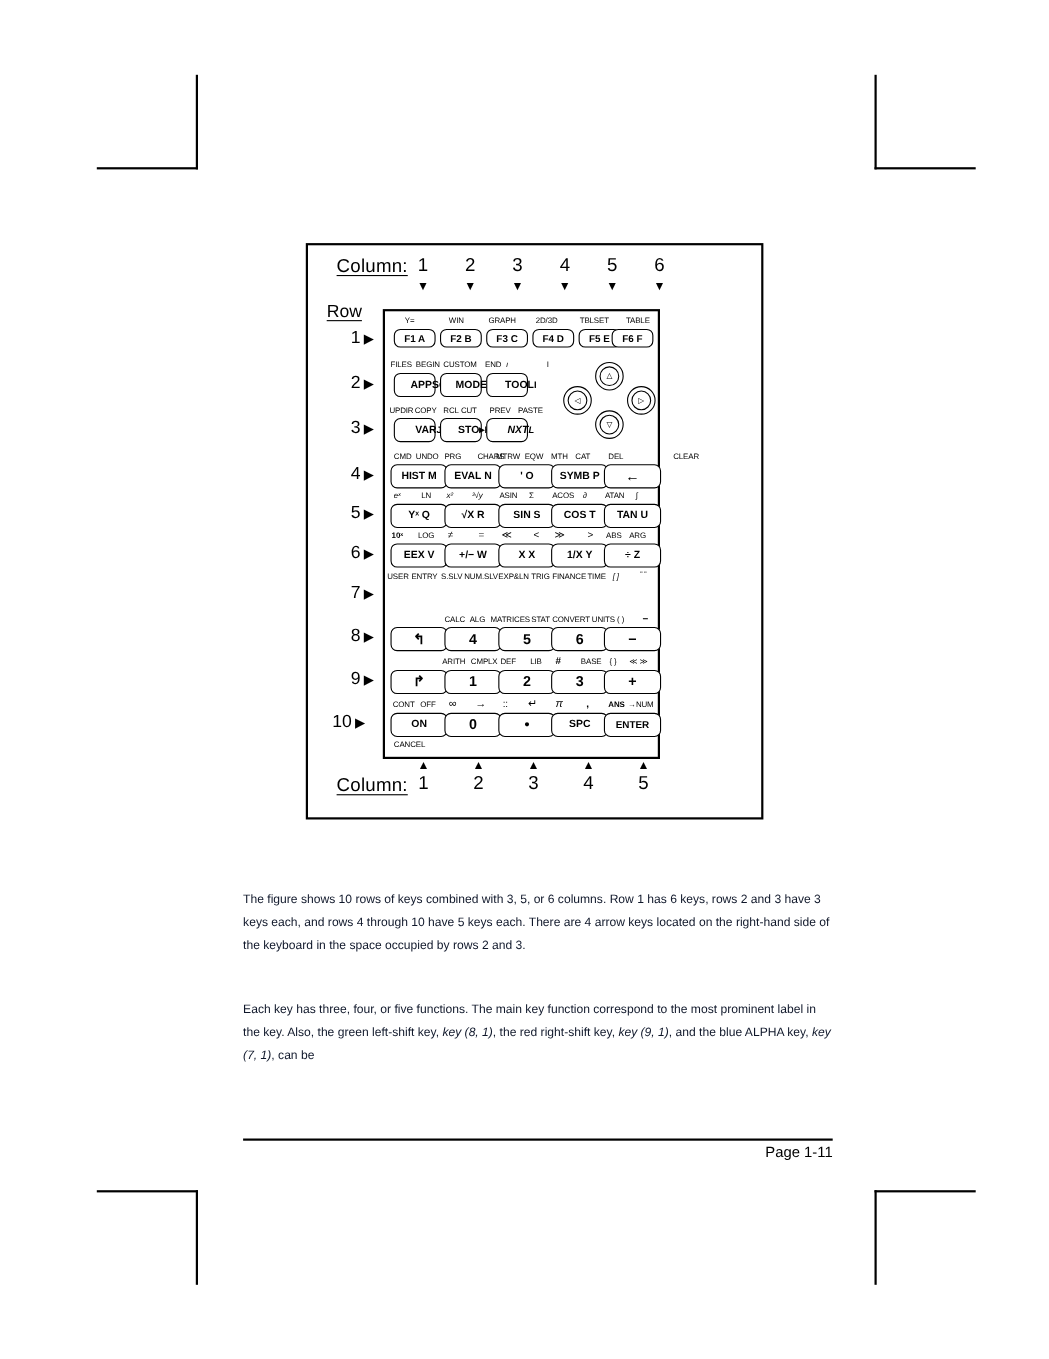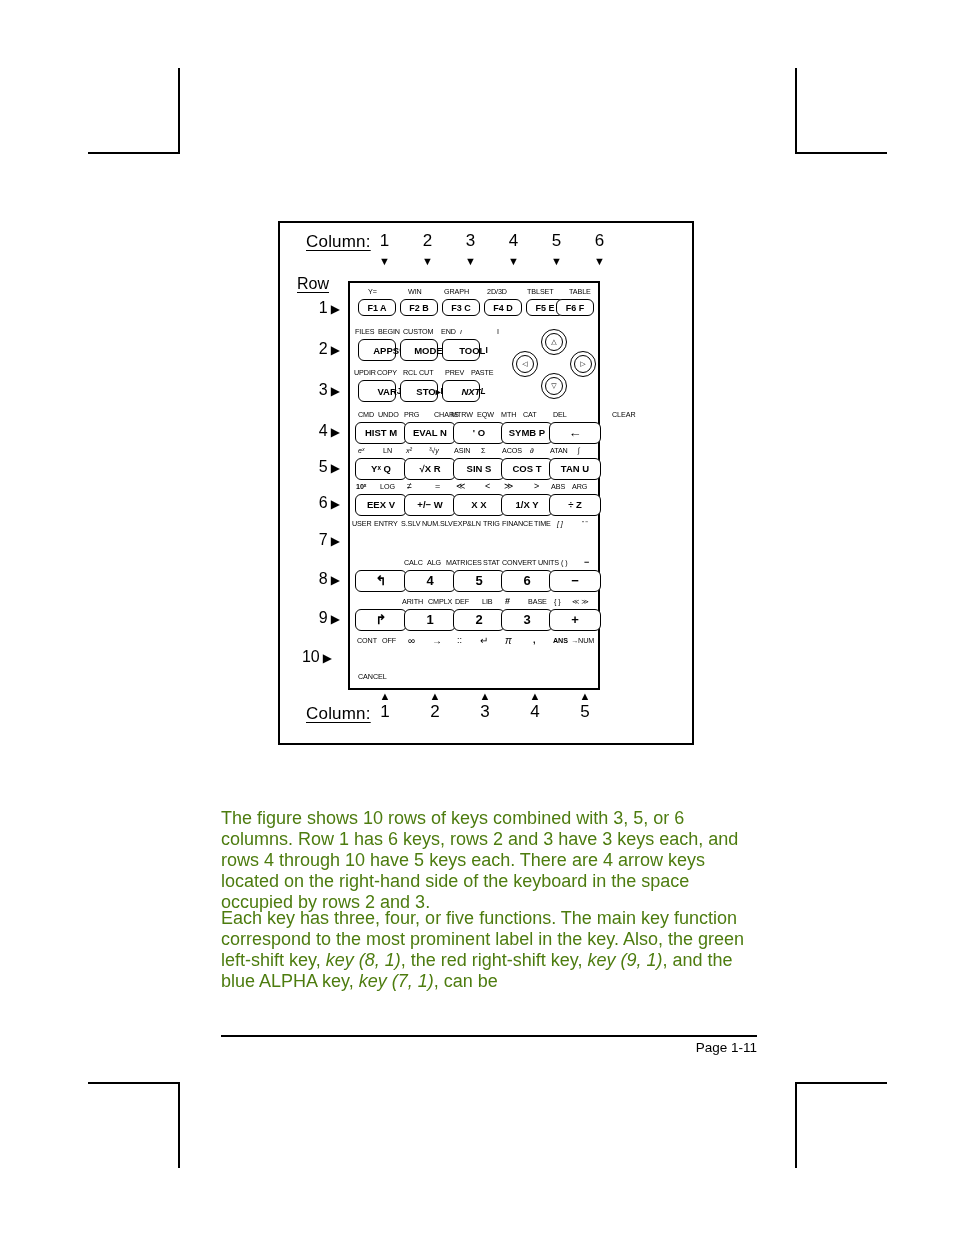--- a/index.html
+++ b/index.html
@@ -170,24 +170,24 @@
     align-items: center;
     justify-content: center;
     font-size: 7px;
   }
 
   
   .para {
     position: absolute;
     left: 221px;
     width: 536px;
-    font-size: 18px;
+    font-size: 11px;
     line-height: 21px;
     font-family: "Liberation Sans", sans-serif;
-    color: #4d7c0f;
+    color: #0f172a;
   }
   .para i { font-style: italic; margin-top: 12px; }
 
   
   #footer-rule {
     position: absolute;
     left: 221px;
     top: 1035px;
     width: 536px;
     height: 2px;
@@ -488,20 +488,31 @@
       <div class="tl" style="left:32px;">OFF</div>
       <div class="tl" style="left:58px; font-size:10px;">∞</div>
       <div class="tl" style="left:82px; font-size:10px;">→</div>
       <div class="tl" style="left:107px; font-size:9px;">::</div>
       <div class="tl" style="left:130px; font-size:10px;">↵</div>
       <div class="tl ital" style="left:155px; font-size:10px;">π</div>
       <div class="tl" style="left:183px; font-weight:bold; font-size:9px;">,</div>
       <div class="tl" style="left:203px;font-weight:bold;">ANS</div>
       <div class="tl" style="left:221px;">→NUM</div>
     </div>
+    <div class="keys">
+      <div class="key k-w" style="left:5px;">ON</div>
+      <div class="key k-w" style="left:54px;">
+        <span class="big">0</span>
+      </div>
+      <div class="key k-w" style="left:103px;">
+        <span class="big">•</span>
+      </div>
+      <div class="key k-w" style="left:151px;">SPC</div>
+      <div class="key k-w" style="left:199px; font-size:9px;">ENTER</div>
+    </div>
     <div class="tl" style="position:absolute; left:8px; top:36px;">CANCEL</div>
   </div>
 
 </div>
 
 <div class="coltick-row" style="left:360px; top:691px;">
   <div class="tri-up">▲</div>
   <div class="tri-up">▲</div>
   <div class="tri-up">▲</div>
   <div class="tri-up">▲</div>

